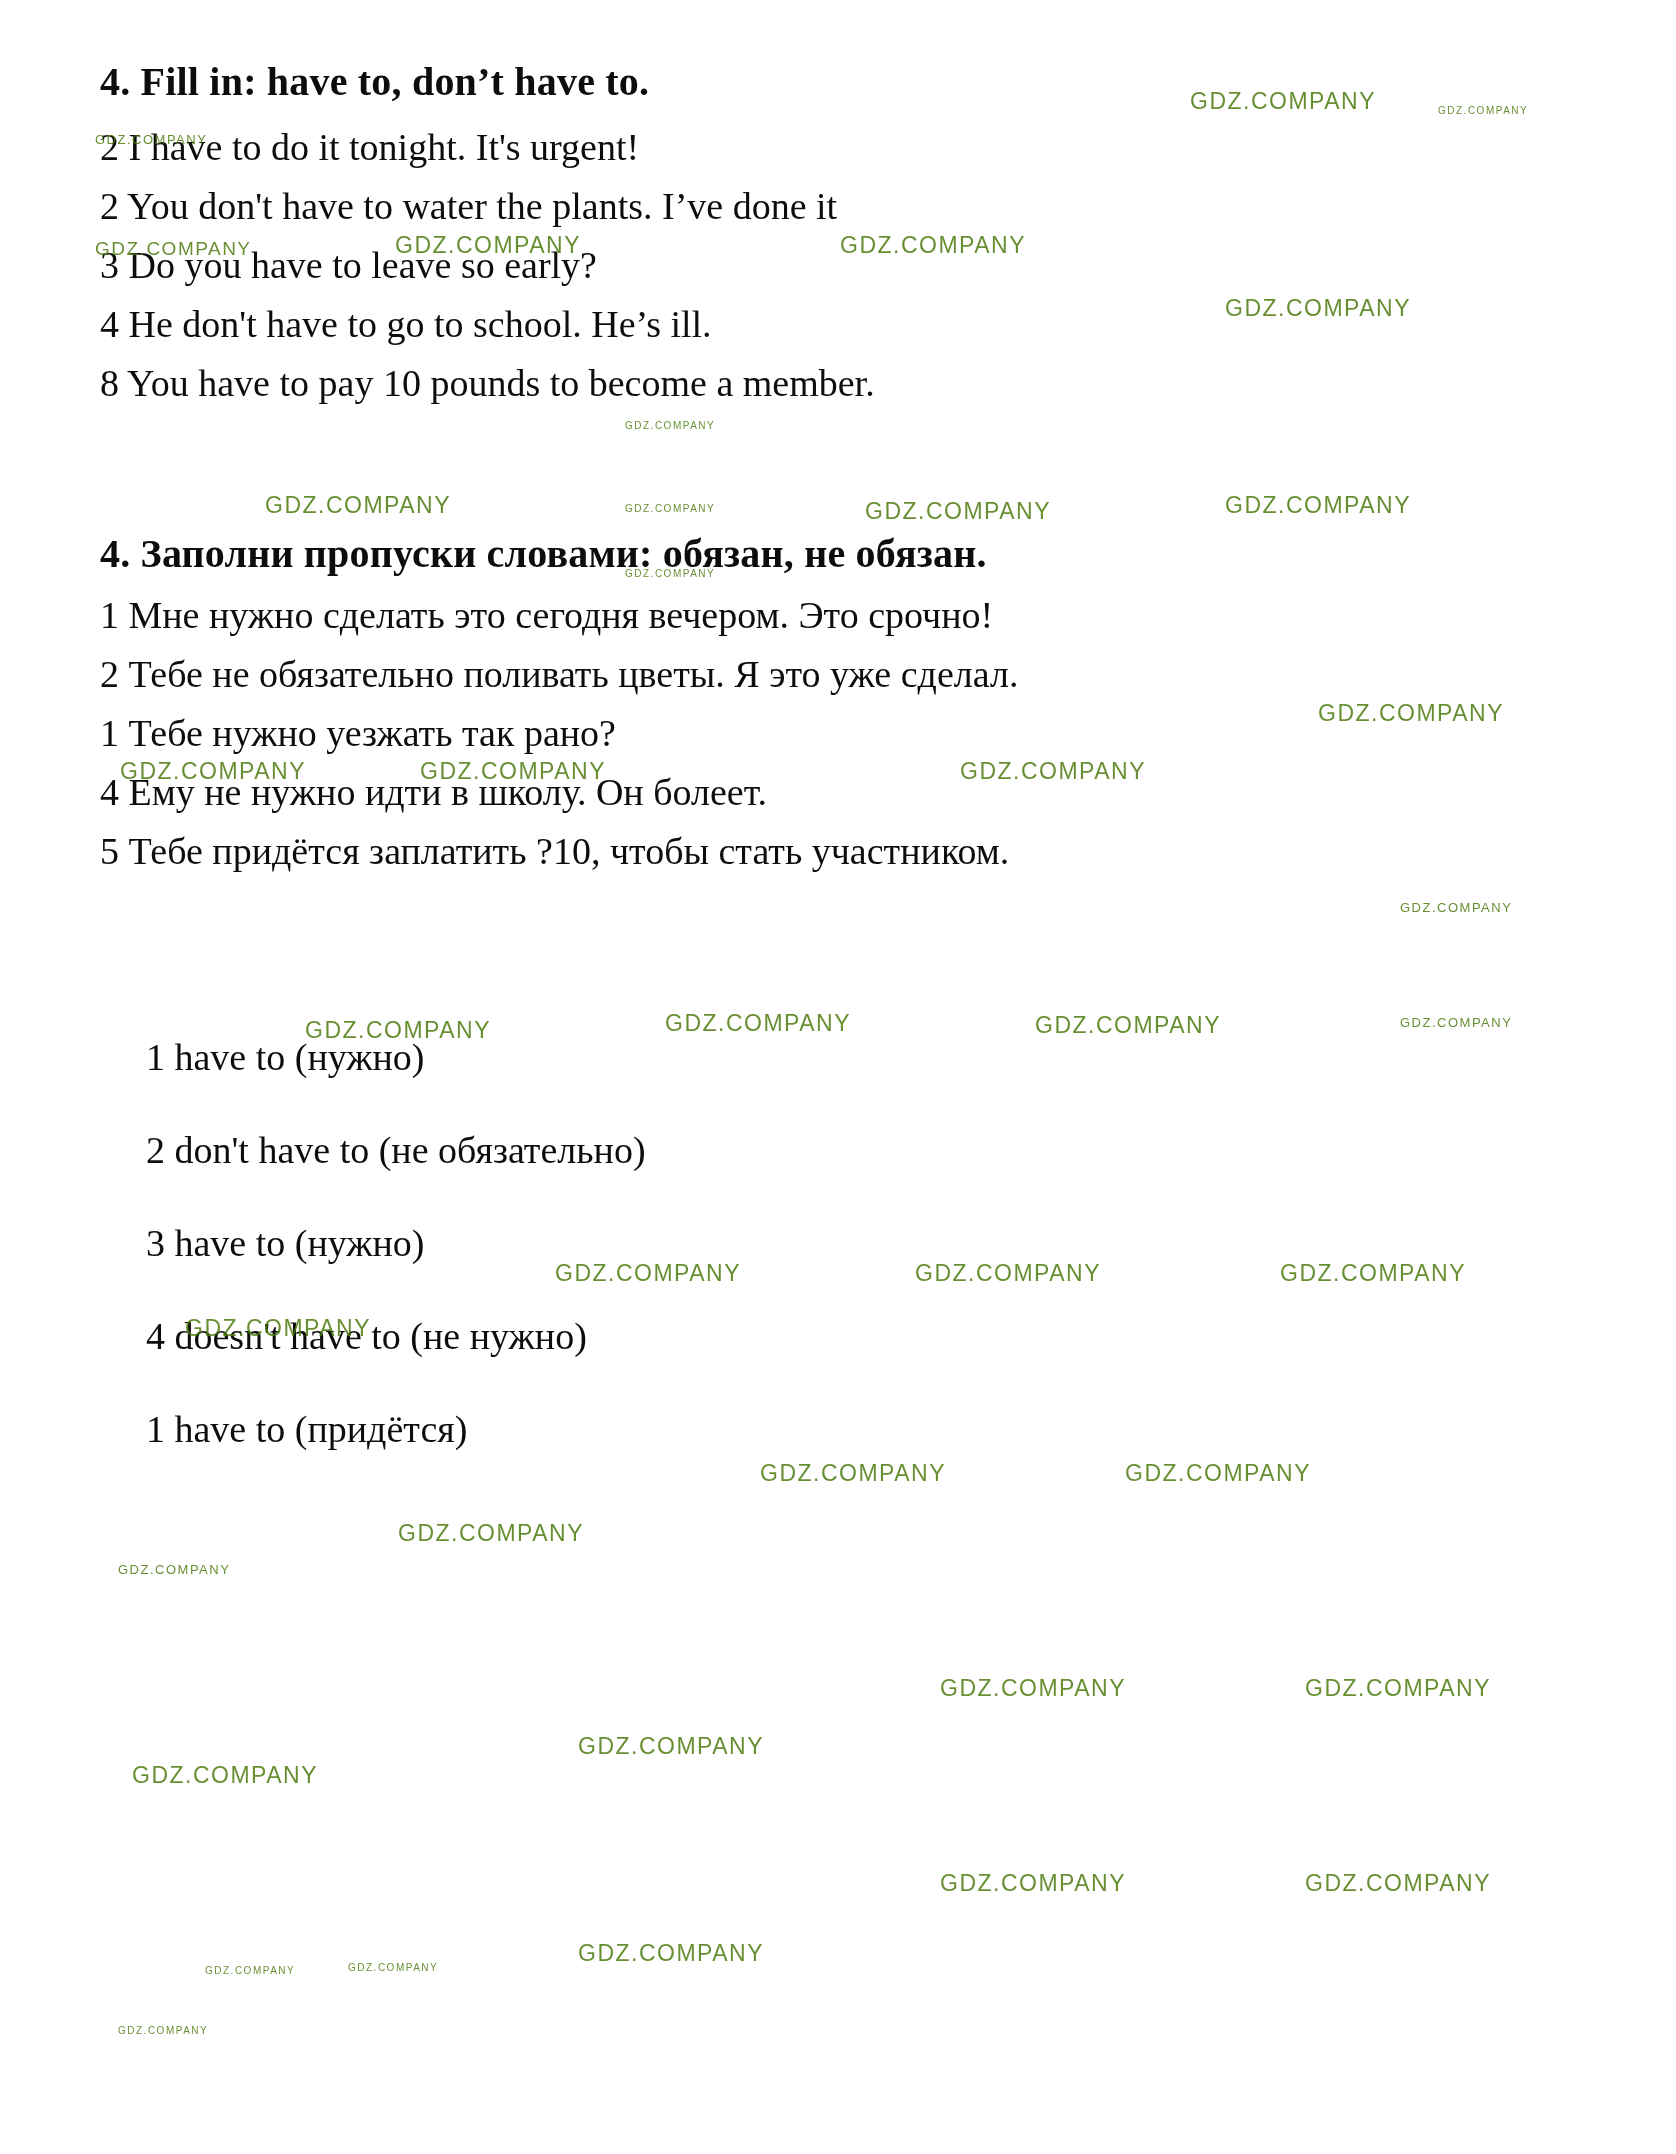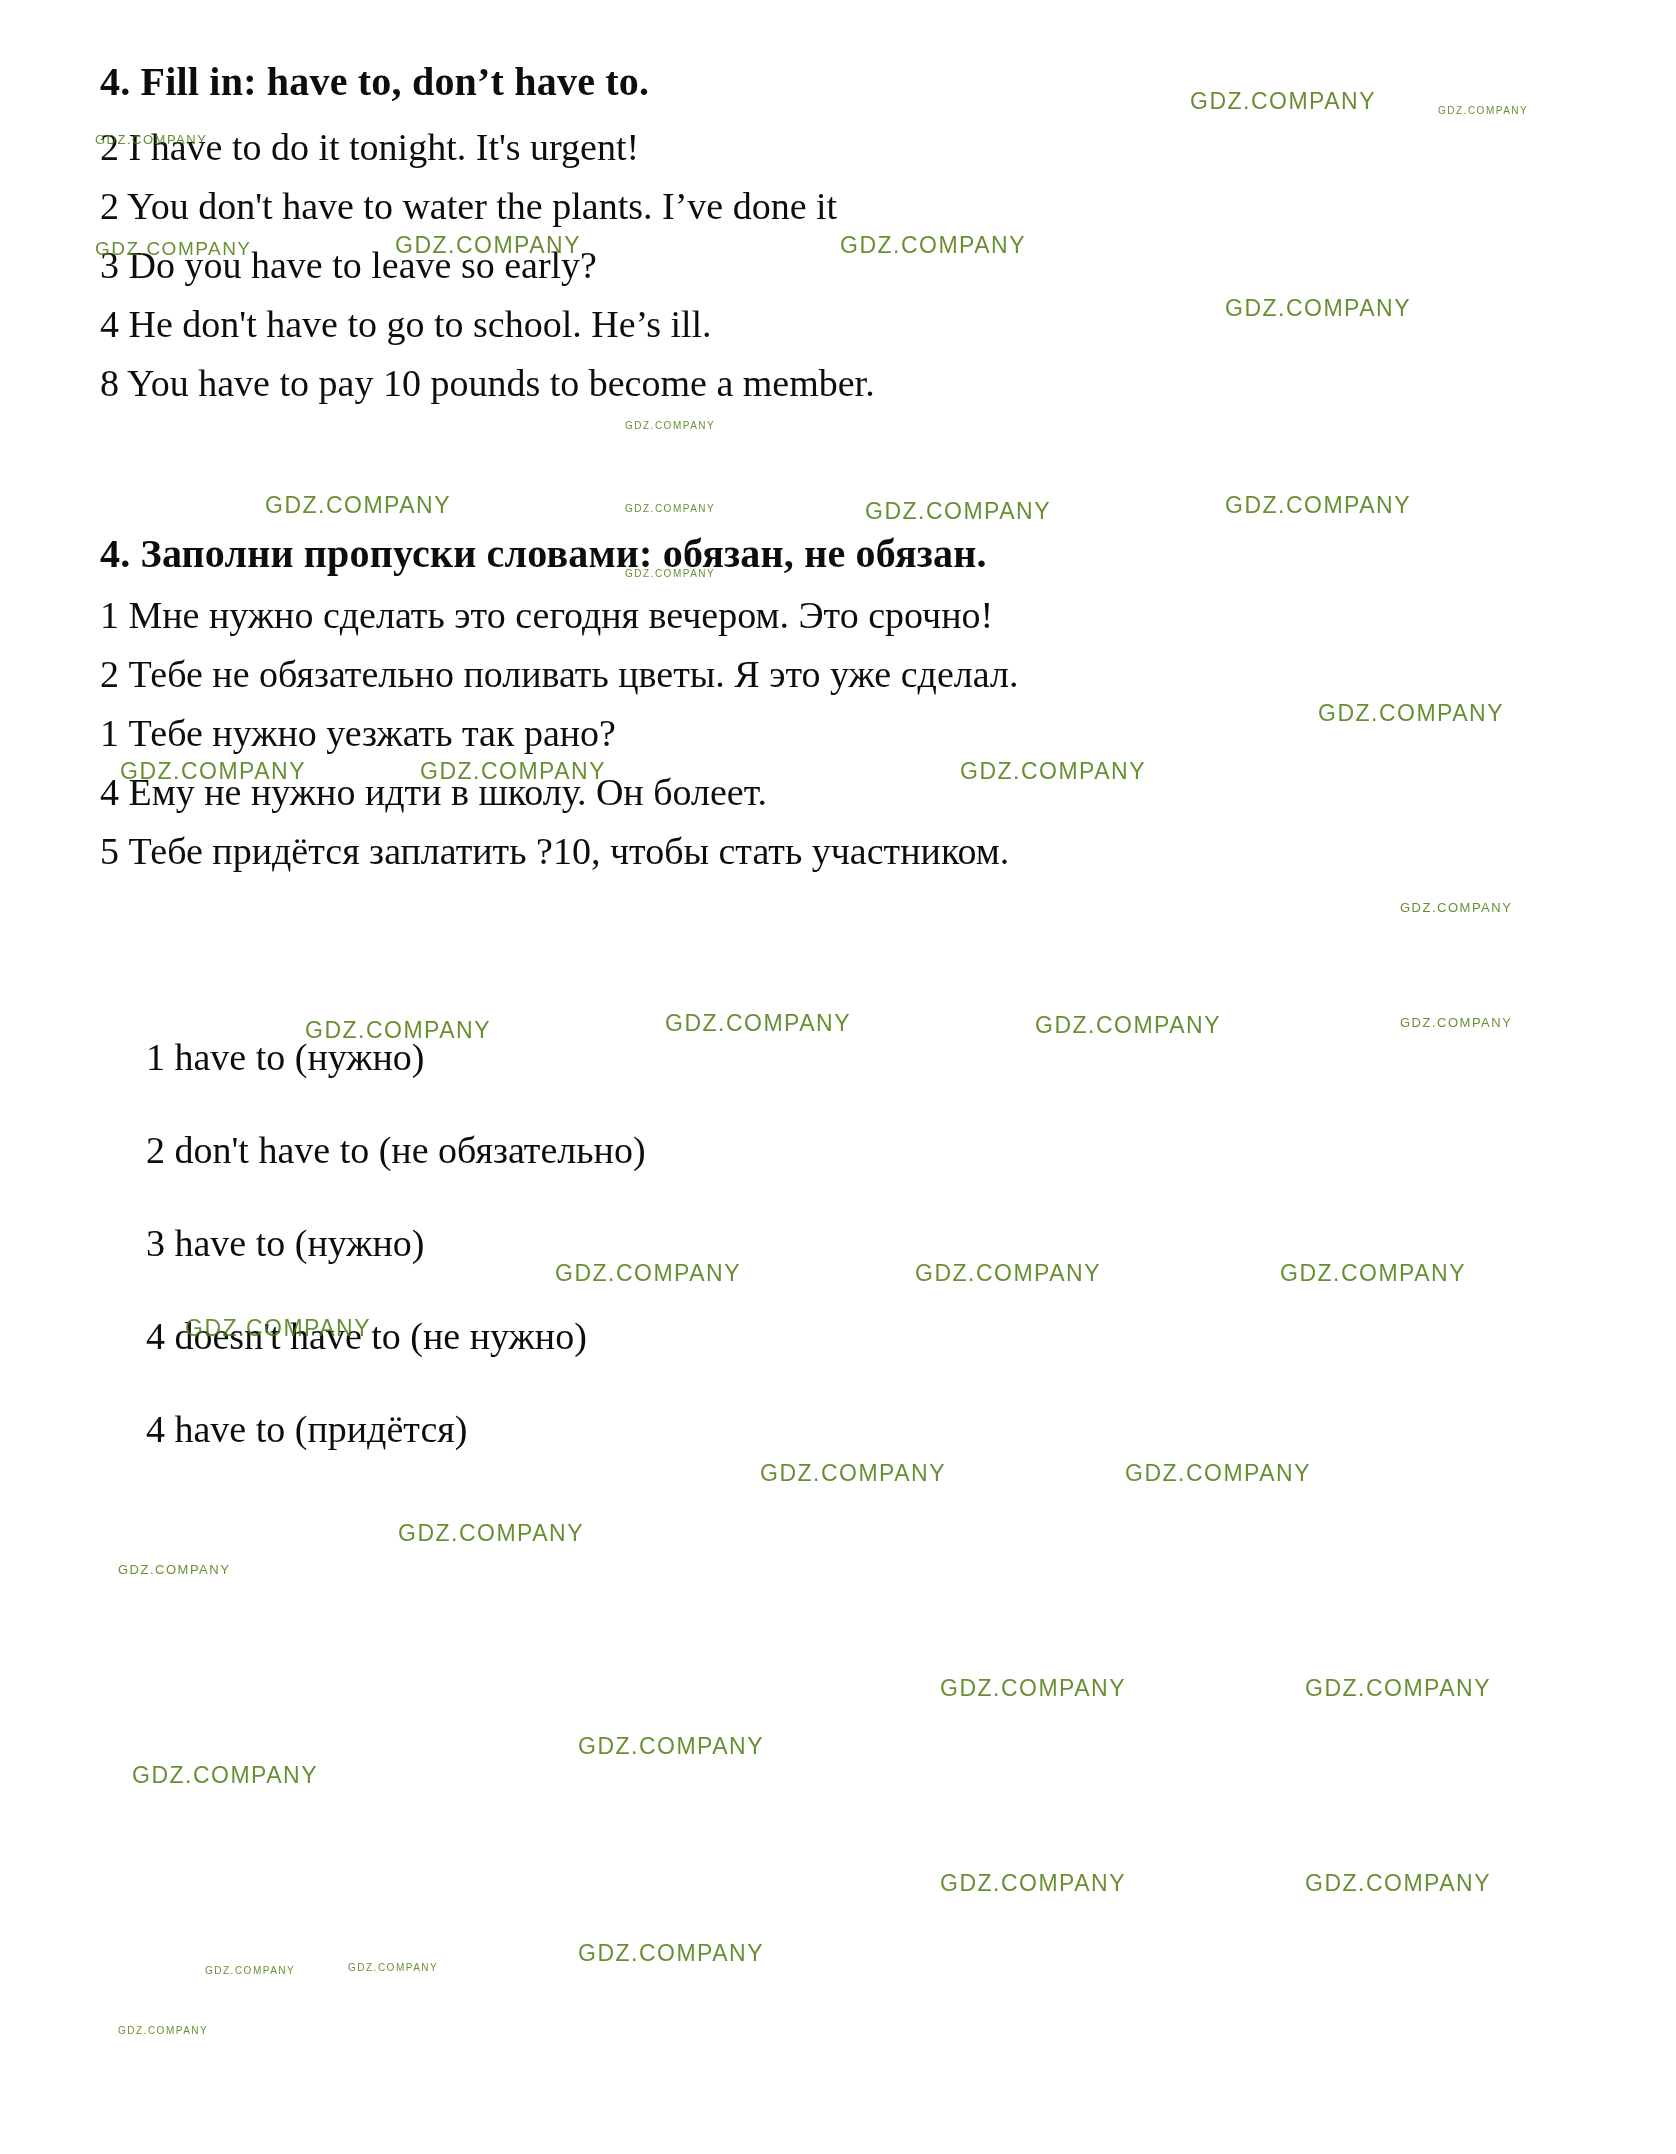--- a/index.html
+++ b/index.html
@@ -92,21 +92,21 @@
       <p class="line">5 Тебе придётся заплатить ?10, чтобы стать участником.</p>
     </div>
 
     <div class="gap-2"></div>
 
     <div class="answers">
       <p class="line">1 have to (нужно)</p>
       <p class="line">2 don't have to (не обязательно)</p>
       <p class="line">3 have to (нужно)</p>
       <p class="line">4 doesn't have to (не нужно)</p>
-      <p class="line">4 have to (придётся)</p>
+      <p class="line">1 have to (придётся)</p>
     </div>
 
   </div>
 
   <div id="watermark-layer">
       <div class="wm wm-lg" style="left: 1190px; top: 88px;">GDZ.COMPANY</div>
       <div class="wm wm-xs" style="left: 1438px; top: 105px;">GDZ.COMPANY</div>
       <div class="wm wm-sm" style="left: 95px; top: 132px;">GDZ.COMPANY</div>
       <div class="wm wm-md" style="left: 95px; top: 238px;">GDZ.COMPANY</div>
       <div class="wm wm-lg" style="left: 395px; top: 232px;">GDZ.COMPANY</div>

